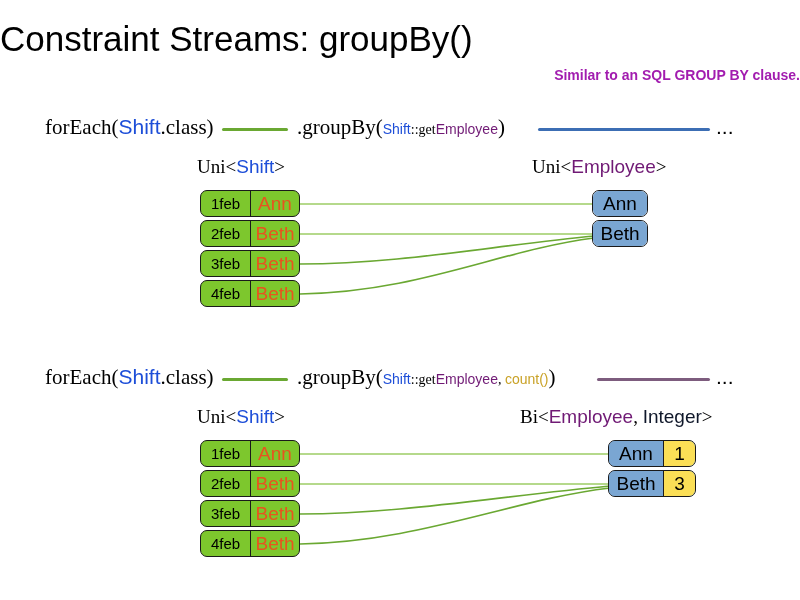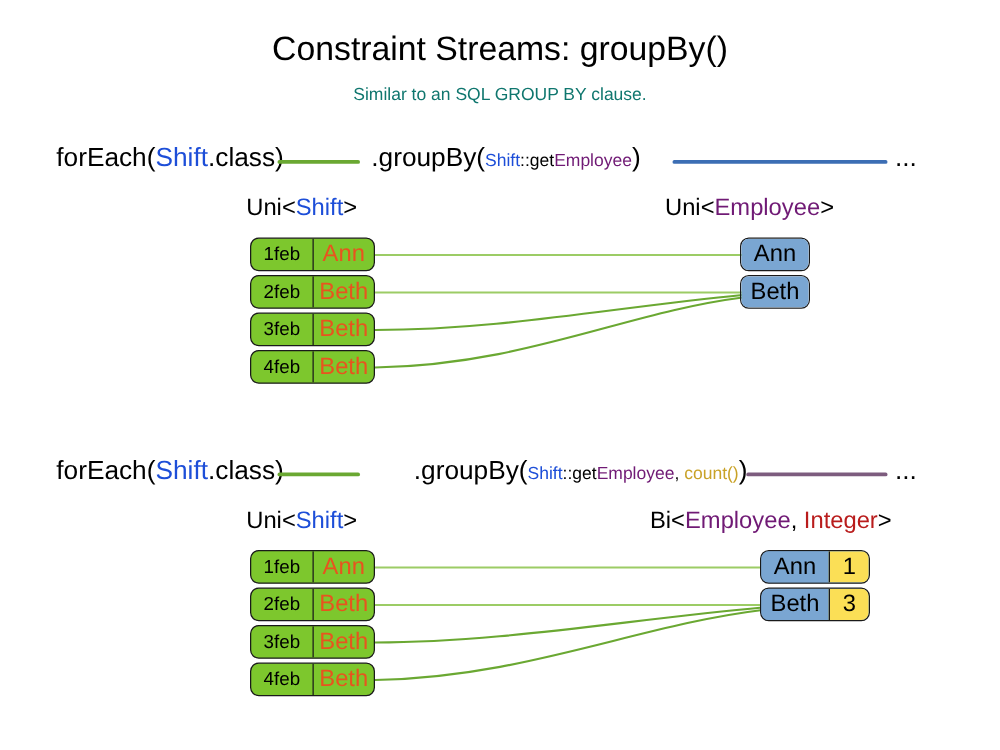--- a/index.html
+++ b/index.html
@@ -16,51 +16,51 @@
     overflow: hidden;
   }
 
   .abs { position: absolute; }
 
   
   #title {
     top: 18px;
     left: 0;
     width: 800px;
-    text-align: center;
-    font-size: 27px;
+    font-size: 35px;
     line-height: 42px;
     color: #000;
     white-space: nowrap;
   }
   #subtitle {
     top: 66px;
     left: 0;
     width: 800px;
-    text-align: center;
+    text-align: right;
     font-size: 14px;
     line-height: 18px;
-    color: #0f766e;
-    white-space: nowrap;
+    color: #a21caf;
+    white-space: nowrap;
+    font-weight: bold;
   }
 
   
   .code-line {
     font-size: 21px;
     line-height: 26px;
     white-space: nowrap;
   }
   .code-line .small {
     font-size: 14px;
   }
   .cls-shift   { color: #1d4ed8; }
   .cls-emp     { color: #701a75; }
-  .cls-int     { color: #b91c1c; }
+  .cls-int     { color: #0f172a; }
   .cls-count   { color: #c9a227; }
-  .cls-black   { color: #000000; }
+  .cls-black   { color: #000000; font-family: Liberation Serif, serif; }
 
   
   .rule {
     position: absolute;
     height: 3px;
     border-radius: 2px;
   }
   .rule-green  { background: #6aa832; }
   .rule-blue   { background: #3c6eb4; }
   .rule-purple { background: #7d5c7e; }
@@ -216,21 +216,21 @@
 <div class="emp-box" style="left:592px; top:220px;">
   <div class="cell-emp">Beth</div>
 </div>
 
 <div class="abs code-line" style="left:45px; top:364px;">
   <span class="cls-black">forEach(</span><span class="cls-shift">Shift</span><span class="cls-black">.class)</span>
 </div>
 
 <div class="abs rule rule-green" style="left:222px; top:378px; width:66px;"></div>
 
-<div class="abs code-line" style="left:297px; top:364px;margin-left:34px;">
+<div class="abs code-line" style="left:297px; top:364px;">
   <span class="cls-black">.groupBy(</span><span class="small cls-shift">Shift</span><span class="small cls-black">::get</span><span class="small cls-emp">Employee</span><span class="small cls-black">, </span><span class="small cls-count">count()</span><span class="cls-black">)</span>
 </div>
 
 <div class="abs rule rule-purple" style="left:597px; top:378px; width:113px;"></div>
 <div class="ellipsis" style="left:716px; top:364px;">...</div>
 
 <div class="abs type-label" style="left:197px; top:405px;">
   <span class="cls-black">Uni&lt;</span><span class="cls-shift">Shift</span><span class="cls-black">&gt;</span>
 </div>
 

